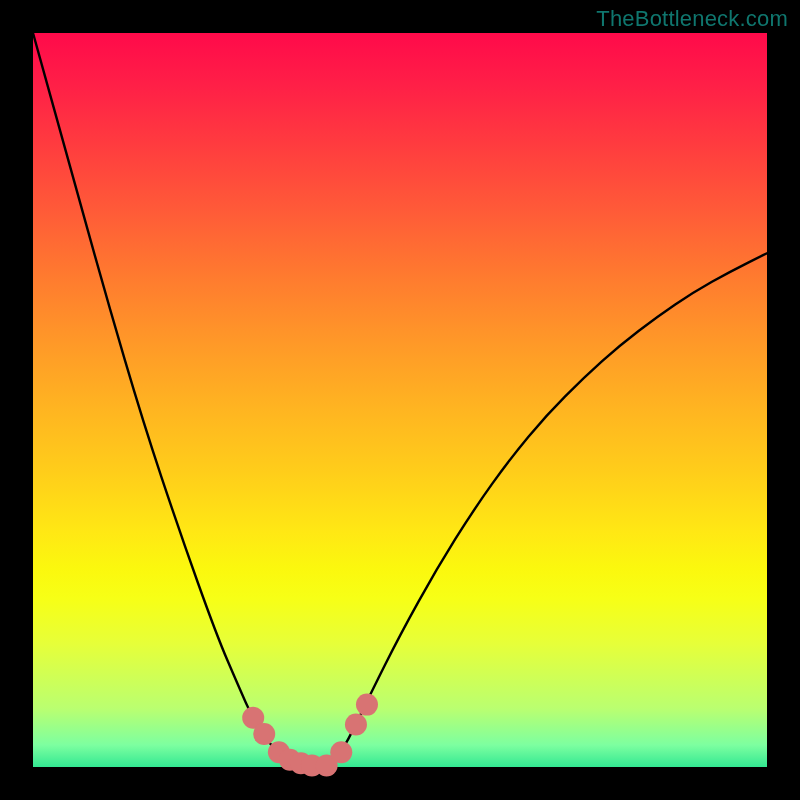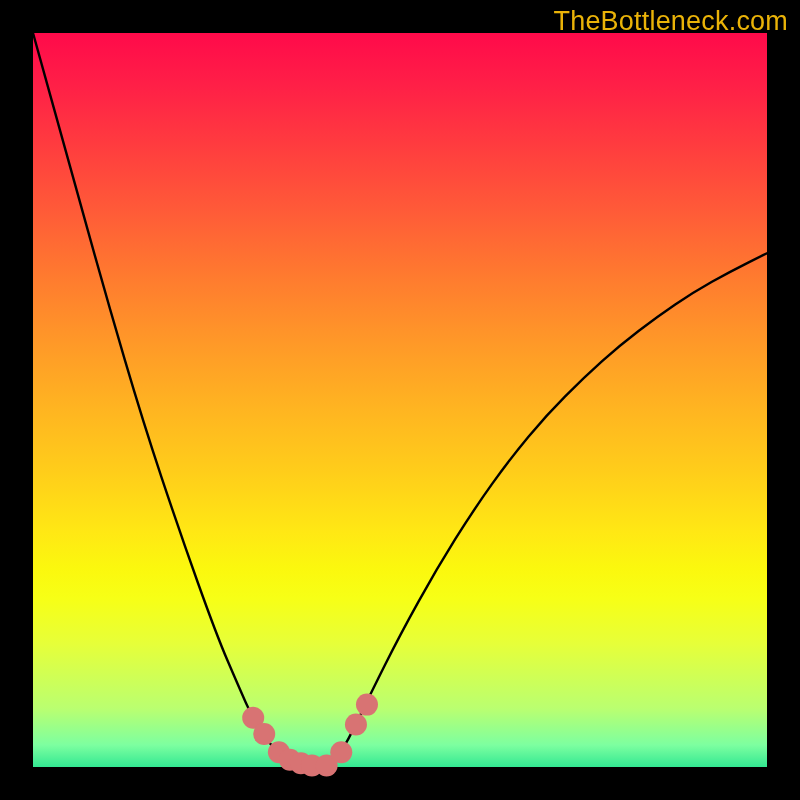--- a/index.html
+++ b/index.html
@@ -49,22 +49,22 @@
     left: 0;
     top: 0;
     width: 734px;
     height: 734px;
     overflow: visible;
   }
   .watermark {
     position: absolute;
     top: 6px;
     right: 12px;
-    color: #eab308;
-    font-size: 27px;
+    color: #0f766e;
+    font-size: 22px;
     font-weight: 500;
     letter-spacing: 0.2px;
     white-space: nowrap;
   }
 </style>
 </head>
 <body>
 
 <div class="frame">
   <div class="plot">

